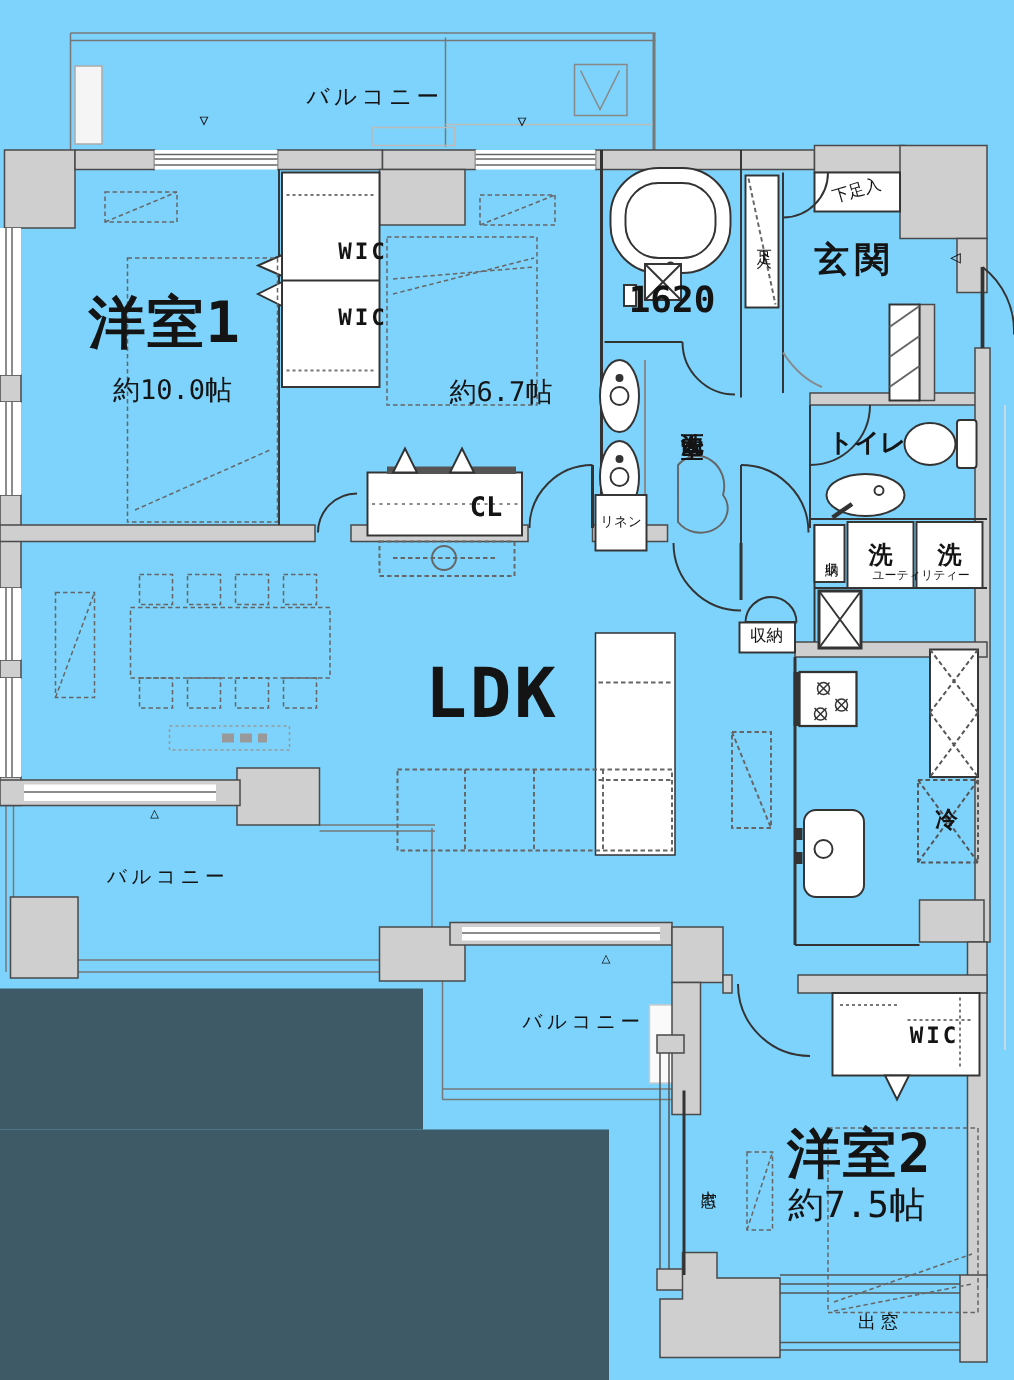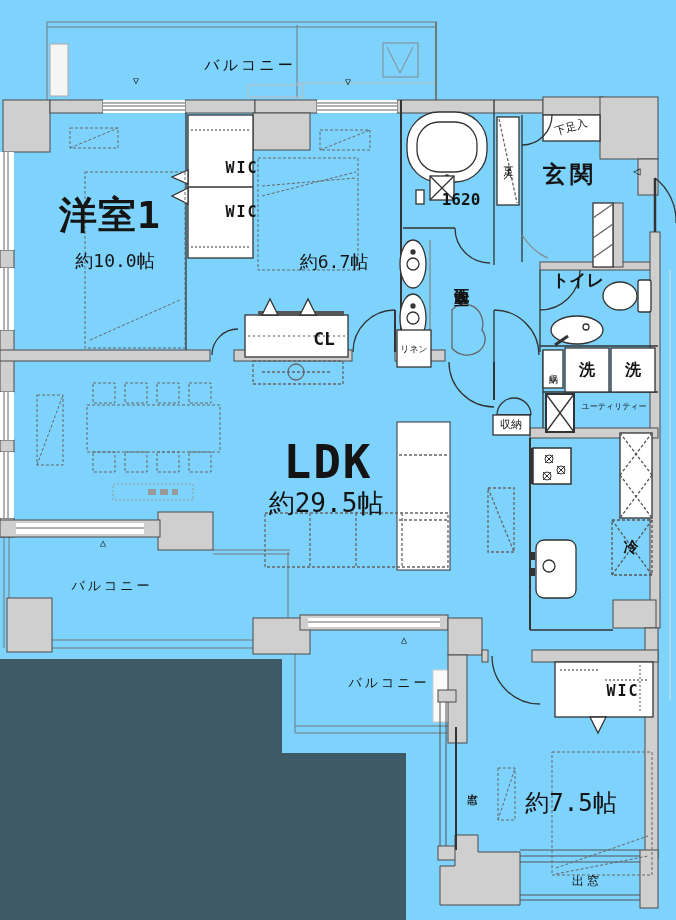--- a/index.html
+++ b/index.html
@@ -309,47 +309,47 @@
 <div class="lbl room-name" style="left:110px;top:215px;">洋室1</div>
 <div class="lbl room-size" style="left:115px;top:261px;">約10.0帖</div>
 
 <div class="lbl mono-b" style="left:220px;top:168px;font-size:15px;letter-spacing:2px;">WIC</div>
 <div class="lbl mono-b" style="left:220px;top:212px;font-size:15px;letter-spacing:2px;">WIC</div>
 
 <div class="lbl room-size" style="left:334px;top:262px;">約6.7帖</div>
 
 <div class="lbl mono-b" style="left:302px;top:339px;font-size:18px;">CL</div>
 
-<div class="lbl mono-b" style="left:439px;top:200px;font-size:16px;">1620</div>
+<div class="lbl mono-b" style="left:426px;top:200px;font-size:24px;">1620</div>
 
 <div class="lbl" style="left:570px;top:174px;font-size:23px;letter-spacing:4px;font-weight:600;">玄関</div>
 <div class="lbl" style="left:571px;top:127px;font-size:11px;transform:translate(-50%,-50%) rotate(-16deg);">下足入</div>
 <div class="lbl vert" style="left:508px;top:160px;font-size:10px;">下足入</div>
 <div class="lbl" style="left:637px;top:171px;font-size:12px;">◁</div>
 
 <div class="lbl vert" style="left:461px;top:278px;font-size:15px;font-weight:600;">洗面室</div>
 <div class="lbl" style="left:414px;top:349px;font-size:9px;">リネン</div>
 
-<div class="lbl" style="left:578px;top:280px;font-size:17px;font-weight:600;">トイレ</div>
+<div class="lbl" style="left:578px;top:296px;font-size:17px;font-weight:600;">トイレ</div>
 <div class="lbl vert" style="left:553px;top:368px;font-size:9px;">収納</div>
 <div class="lbl" style="left:587px;top:370px;font-size:16px;font-weight:600;">洗</div>
 <div class="lbl" style="left:633px;top:370px;font-size:16px;font-weight:600;">洗</div>
-<div class="lbl" style="left:614px;top:407px;font-size:8px;">ユーティリティー</div>
+<div class="lbl" style="left:614px;top:384px;font-size:8px;">ユーティリティー</div>
 <div class="lbl" style="left:511px;top:424px;font-size:11px;">収納</div>
 
 <div class="lbl big-room" style="left:328px;top:462px;">LDK</div>
-<div class="lbl" style="left:326px;top:503px;font-size:26px;font-weight:500;">約29.5帖</div>
 
 <div class="lbl" style="left:631px;top:547px;font-size:15px;font-weight:600;">冷</div>
 
 <div class="lbl kana" style="left:112px;top:585px;font-size:13px;">バルコニー</div>
 <div class="lbl" style="left:103px;top:543px;font-size:10px;">△</div>
 
 <div class="lbl kana" style="left:389px;top:682px;font-size:13px;">バルコニー</div>
 <div class="lbl" style="left:404px;top:640px;font-size:10px;">△</div>
 
 <div class="lbl mono-b" style="left:601px;top:691px;font-size:15px;letter-spacing:2px;">WIC</div>
+<div class="lbl room-name" style="left:573px;top:770px;font-size:36px;">洋室2</div>
 <div class="lbl" style="left:571px;top:803px;font-size:24px;font-weight:500;">約7.5帖</div>
 
 <div class="lbl vert" style="left:472px;top:785px;font-size:11px;">出窓</div>
 <div class="lbl" style="left:587px;top:881px;font-size:12px;letter-spacing:3px;">出窓</div>
 
 </div>
 
 </body></html>

